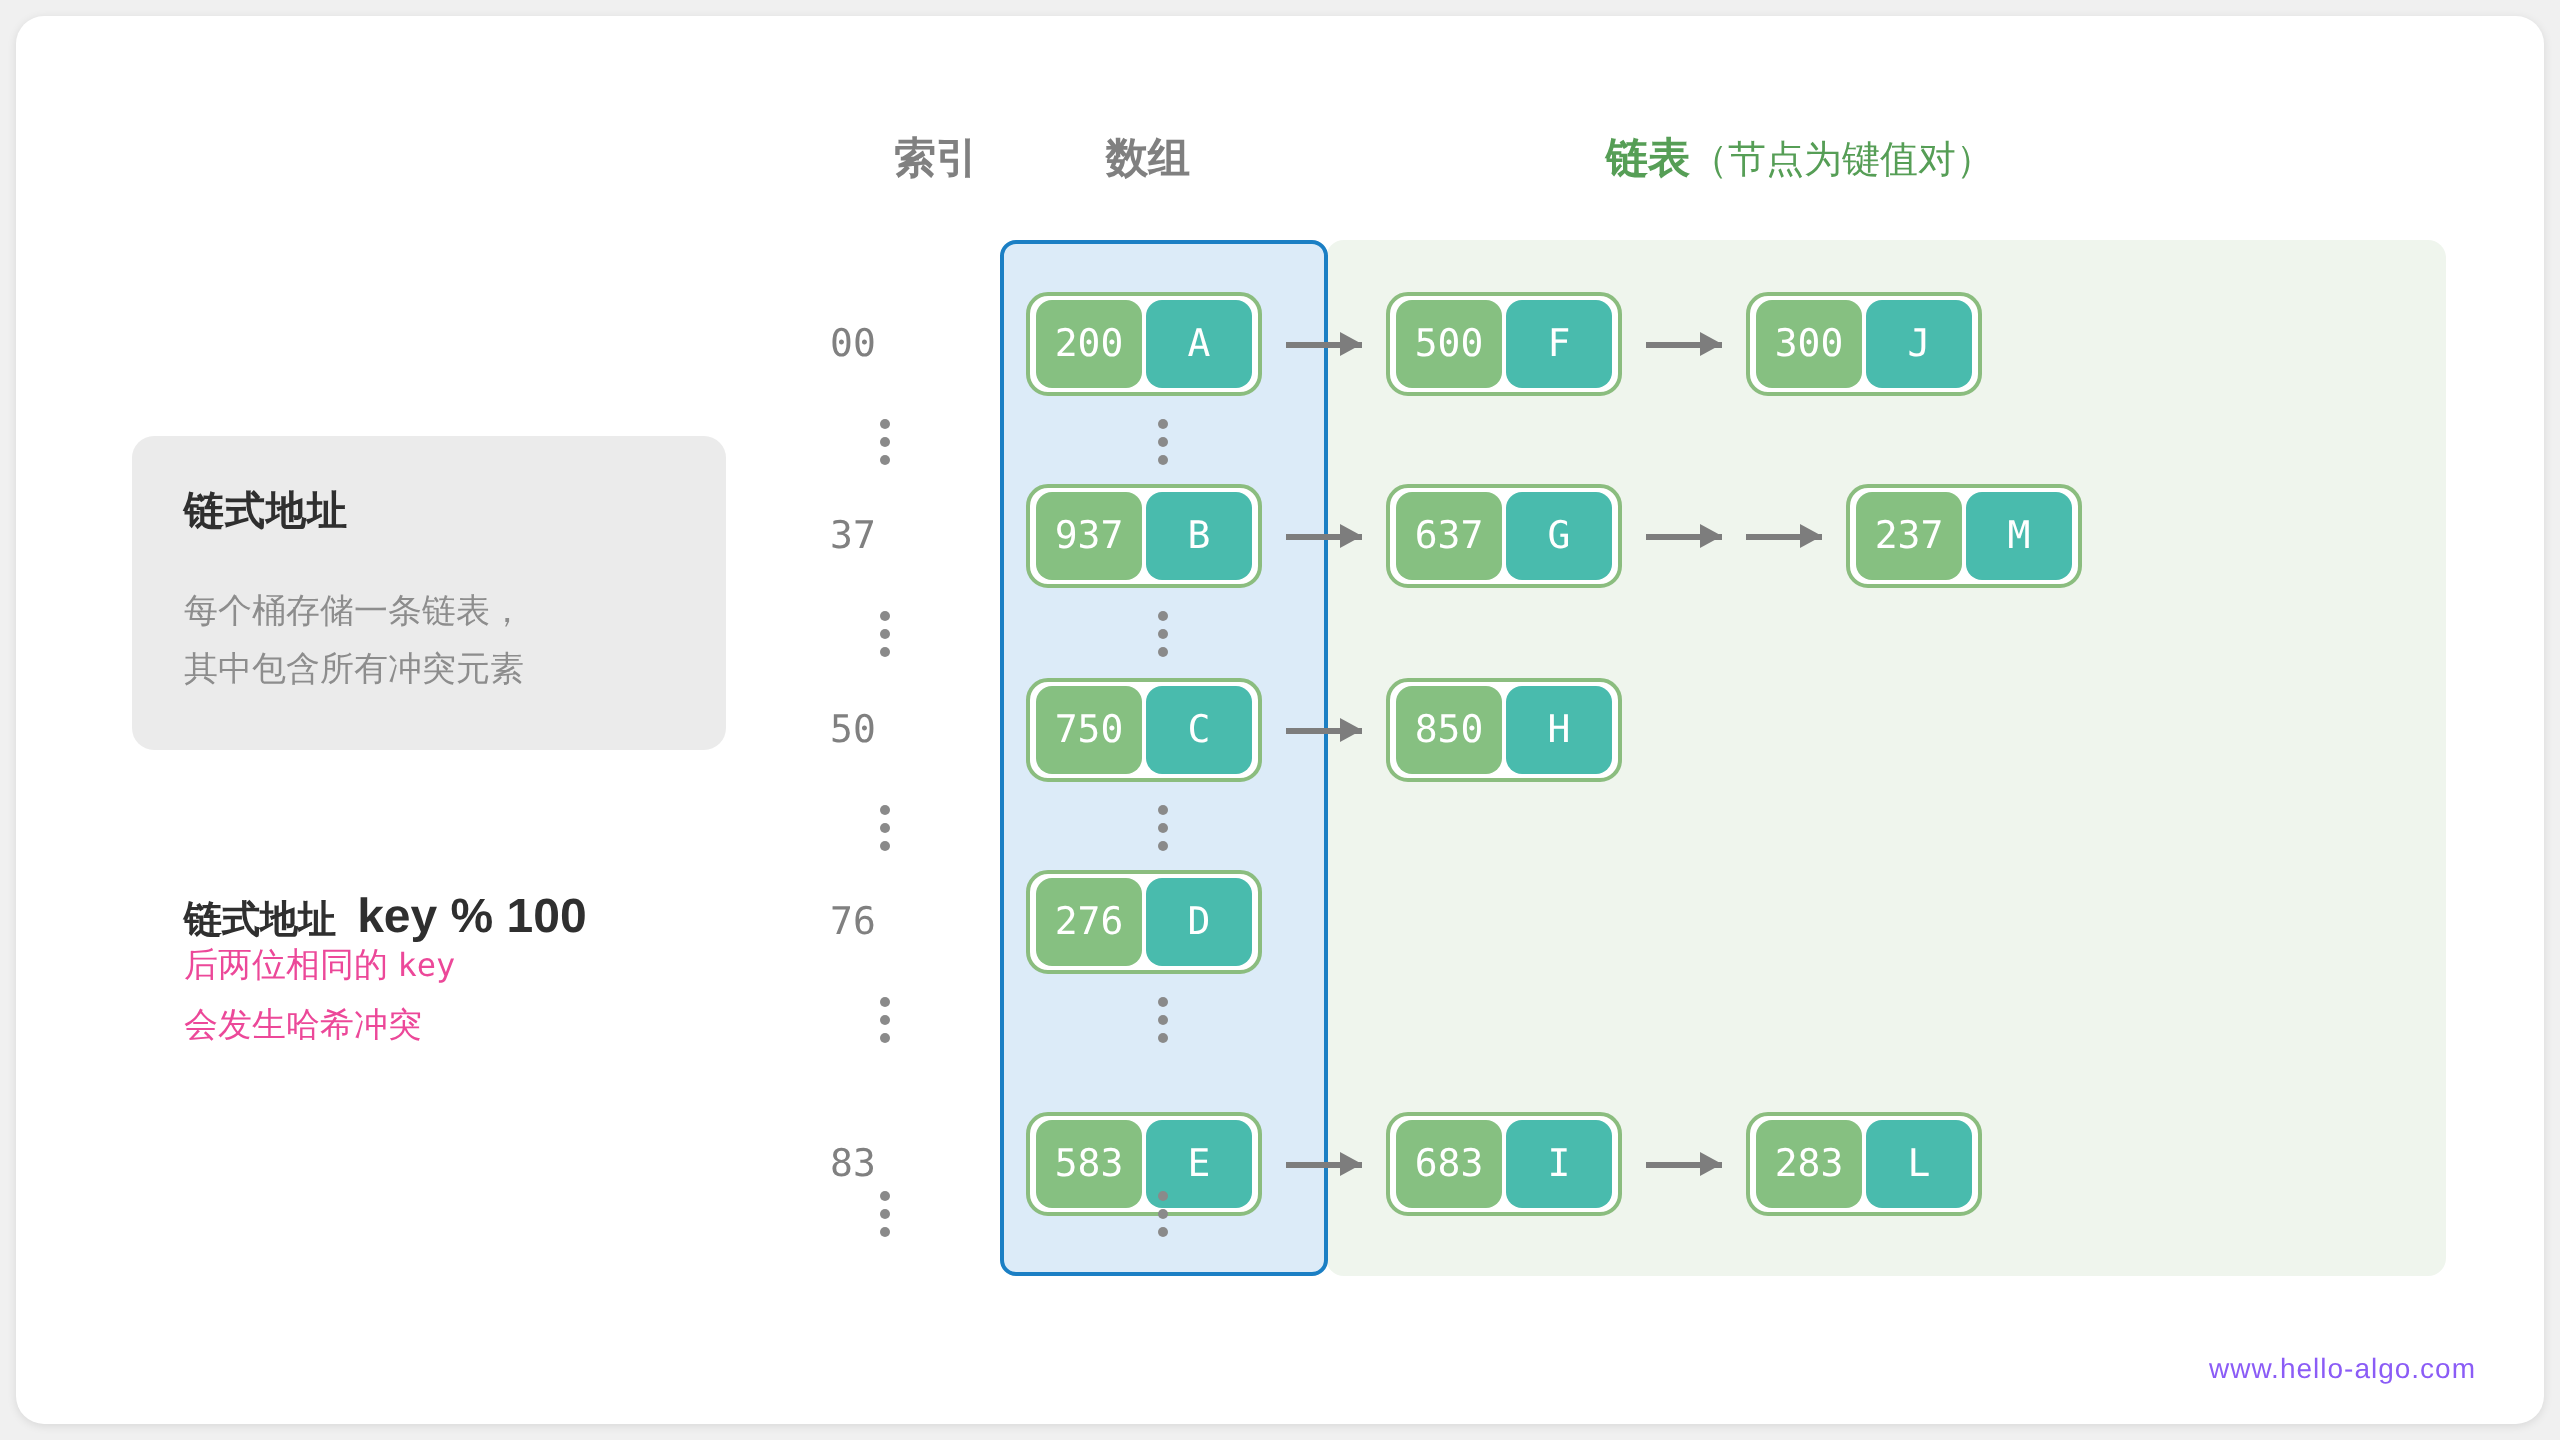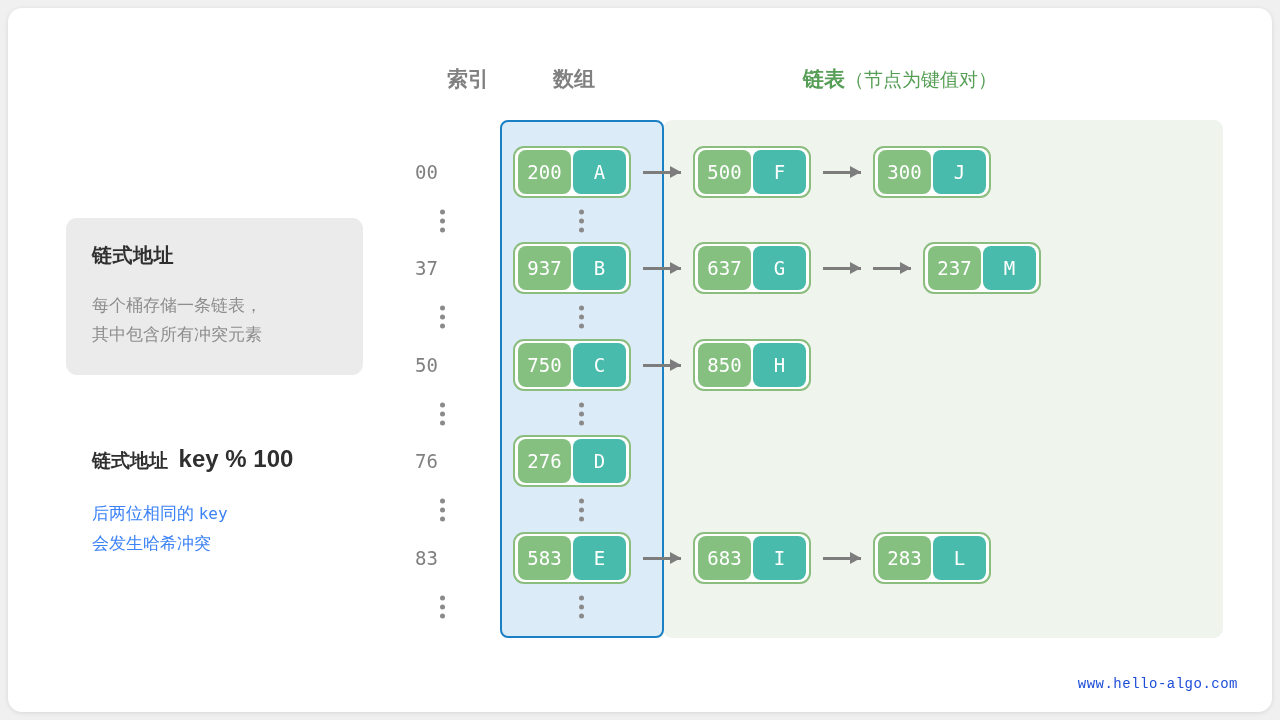--- a/index.html
+++ b/index.html
@@ -79,24 +79,24 @@
     color: #2f2f2f;
     white-space: nowrap;
   }
   #hash-title .mono {
     font-family: Liberation Sans, sans-serif;
     font-size: 24px;
   }
   #hash-desc {
     position: absolute;
     left: 84px;
-    top: 491px;
+    top: 460px;
     font-size: 17px;
     line-height: 30px;
-    color: #3b82f6;
+    color: #ec4899;
     white-space: pre-line;
   }
   #hash-desc .mono {
     font-family: "DejaVu Sans Mono", monospace;
     font-size: 16px;
   }
 
   
   #list-region {
     position: absolute;
@@ -228,23 +228,23 @@
     background: #8a8a8a;
   }
   .dots.at-index { left: 432px; }
   .dots.at-array { left: 571px; }
 
   
   #watermark {
     position: absolute;
     right: 34px;
     bottom: 20px;
-    font-family: Liberation Mono, monospace;
+    font-family: Liberation Sans, sans-serif;
     font-size: 14px;
-    color: #1d4ed8;
+    color: #8b5cf6;
     letter-spacing: 0.5px;
   }
 </style>
 </head>
 <body>
 
 <div id="card">
 
   <div class="hdr" id="hdr-index">索引</div>
   <div class="hdr" id="hdr-array">数组</div>
@@ -335,21 +335,21 @@
       </div>
       <div class="row" style="top: 427px;">
         <div class="row-index">76</div>
         <div class="row-nodes">
           <div class="node">
             <div class="cell key">276</div>
             <div class="cell val">D</div>
           </div>
         </div>
       </div>
-      <div class="row" style="top: 524px; padding-left: 36px;">
+      <div class="row" style="top: 548px; padding-left: 36px;">
         <div class="row-index">83</div>
         <div class="row-nodes">
           <div class="node">
             <div class="cell key">583</div>
             <div class="cell val">E</div>
           </div>
           <div class="arrow" style="width: 38px;">
             <div class="shaft"></div>
             <div class="head"></div>
           </div>

